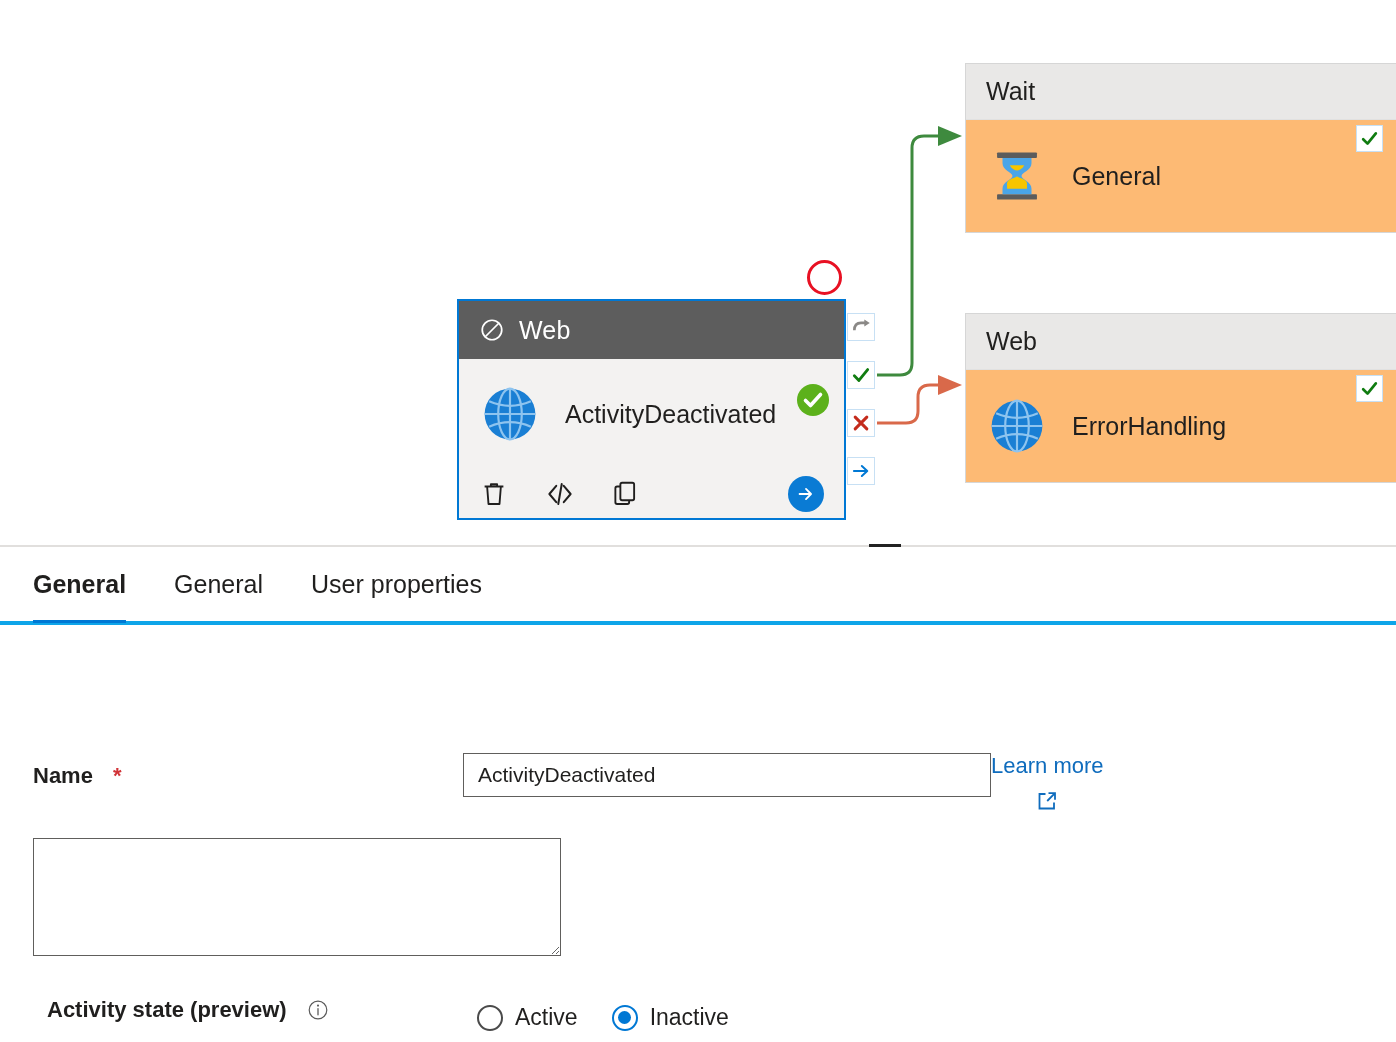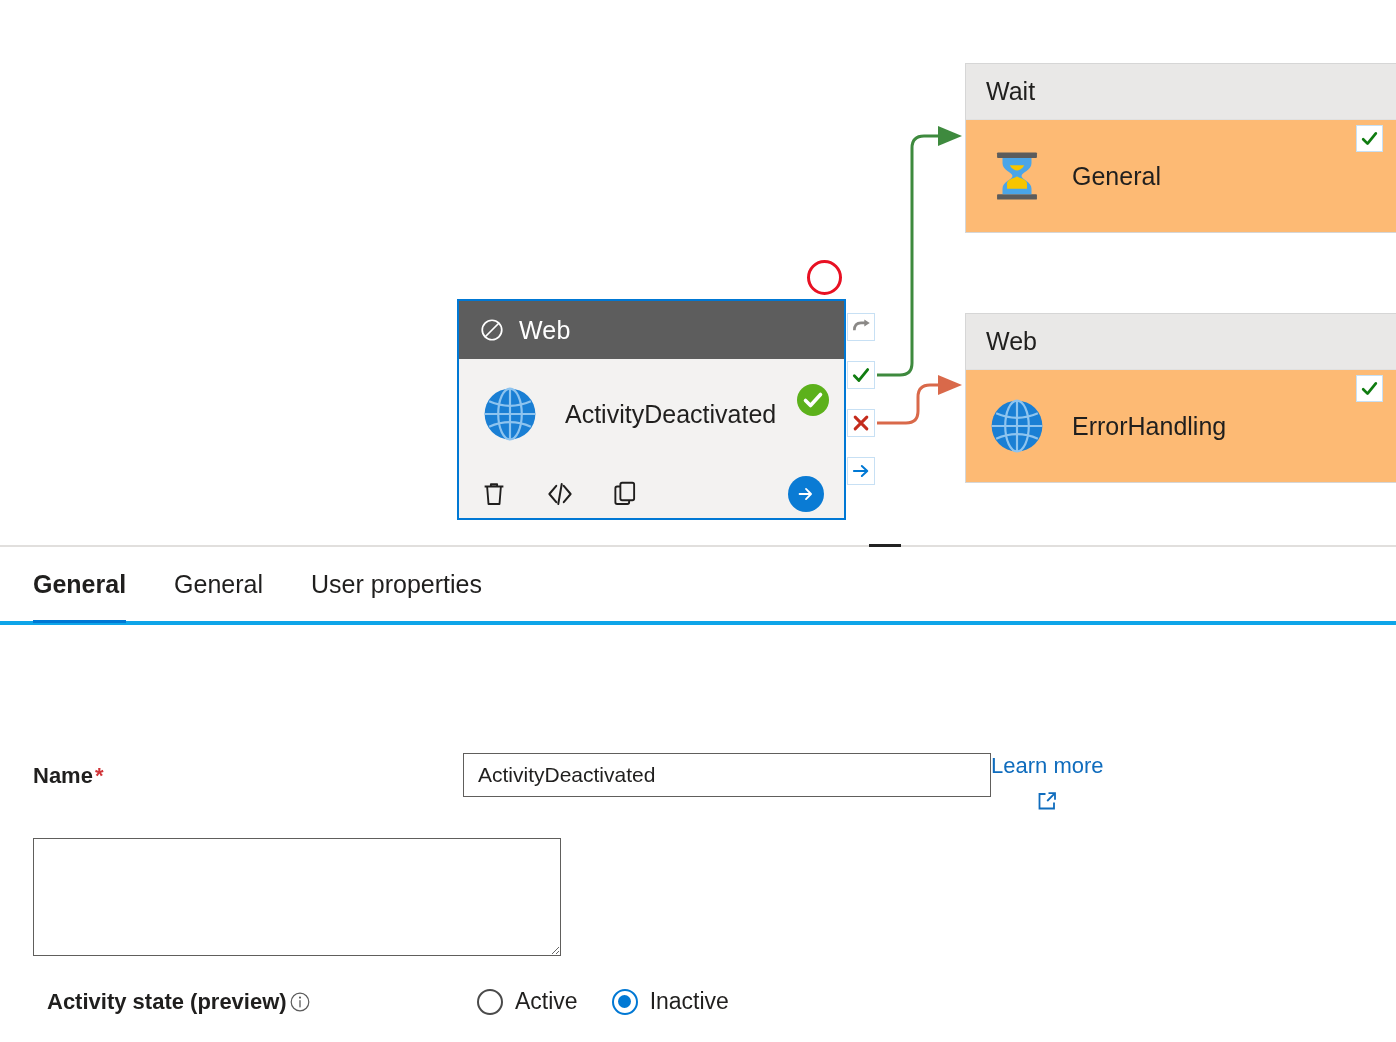--- a/index.html
+++ b/index.html
@@ -187,21 +187,21 @@
     height: 3px; background: #0078d4;
   }
 
   .form { padding: 0 0 0 33px; position: relative; }
 
   .row { position: absolute; display: flex; align-items: flex-start; }
 
   .lbl {
     font-size: 22px; font-weight: bold; color: #201f1e;
     white-space: nowrap;
-    display: flex; align-items: center; gap: 2px;
+    display: flex; align-items: center; gap: 20px;
   }
   .req { color: #d13438; font-size: 22px; }
 
   .txt-input {
     width: 528px; height: 44px;
     border: 1px solid #605e5c;
     background: #ffffff;
     font-family: "Liberation Sans", sans-serif;
     font-size: 21px;
     color: #201f1e;
@@ -224,21 +224,21 @@
     color: #0f6cbd;
     font-size: 22px;
     text-decoration: none;
     display: flex; align-items: center; gap: 10px;
     cursor: pointer;
     white-space: nowrap;
     flex-direction: column;
   }
 
   .radio-group { display: flex; align-items: center; gap: 34px; }
-  .radio-item { display: flex; align-items: center; gap: 12px; cursor: pointer; }
+  .radio-item { display: flex; align-items: center; gap: 12px; cursor: pointer; margin-top: 16px; }
   .radio {
     width: 26px; height: 26px; border-radius: 50%;
     border: 2px solid #4a4a4a;
     background: #fff;
     display: flex; align-items: center; justify-content: center;
     flex: 0 0 auto;
   }
   .radio.checked { border-color: #0078d4; }
   .radio.checked::after {
     content: ""; width: 13px; height: 13px; border-radius: 50%;

